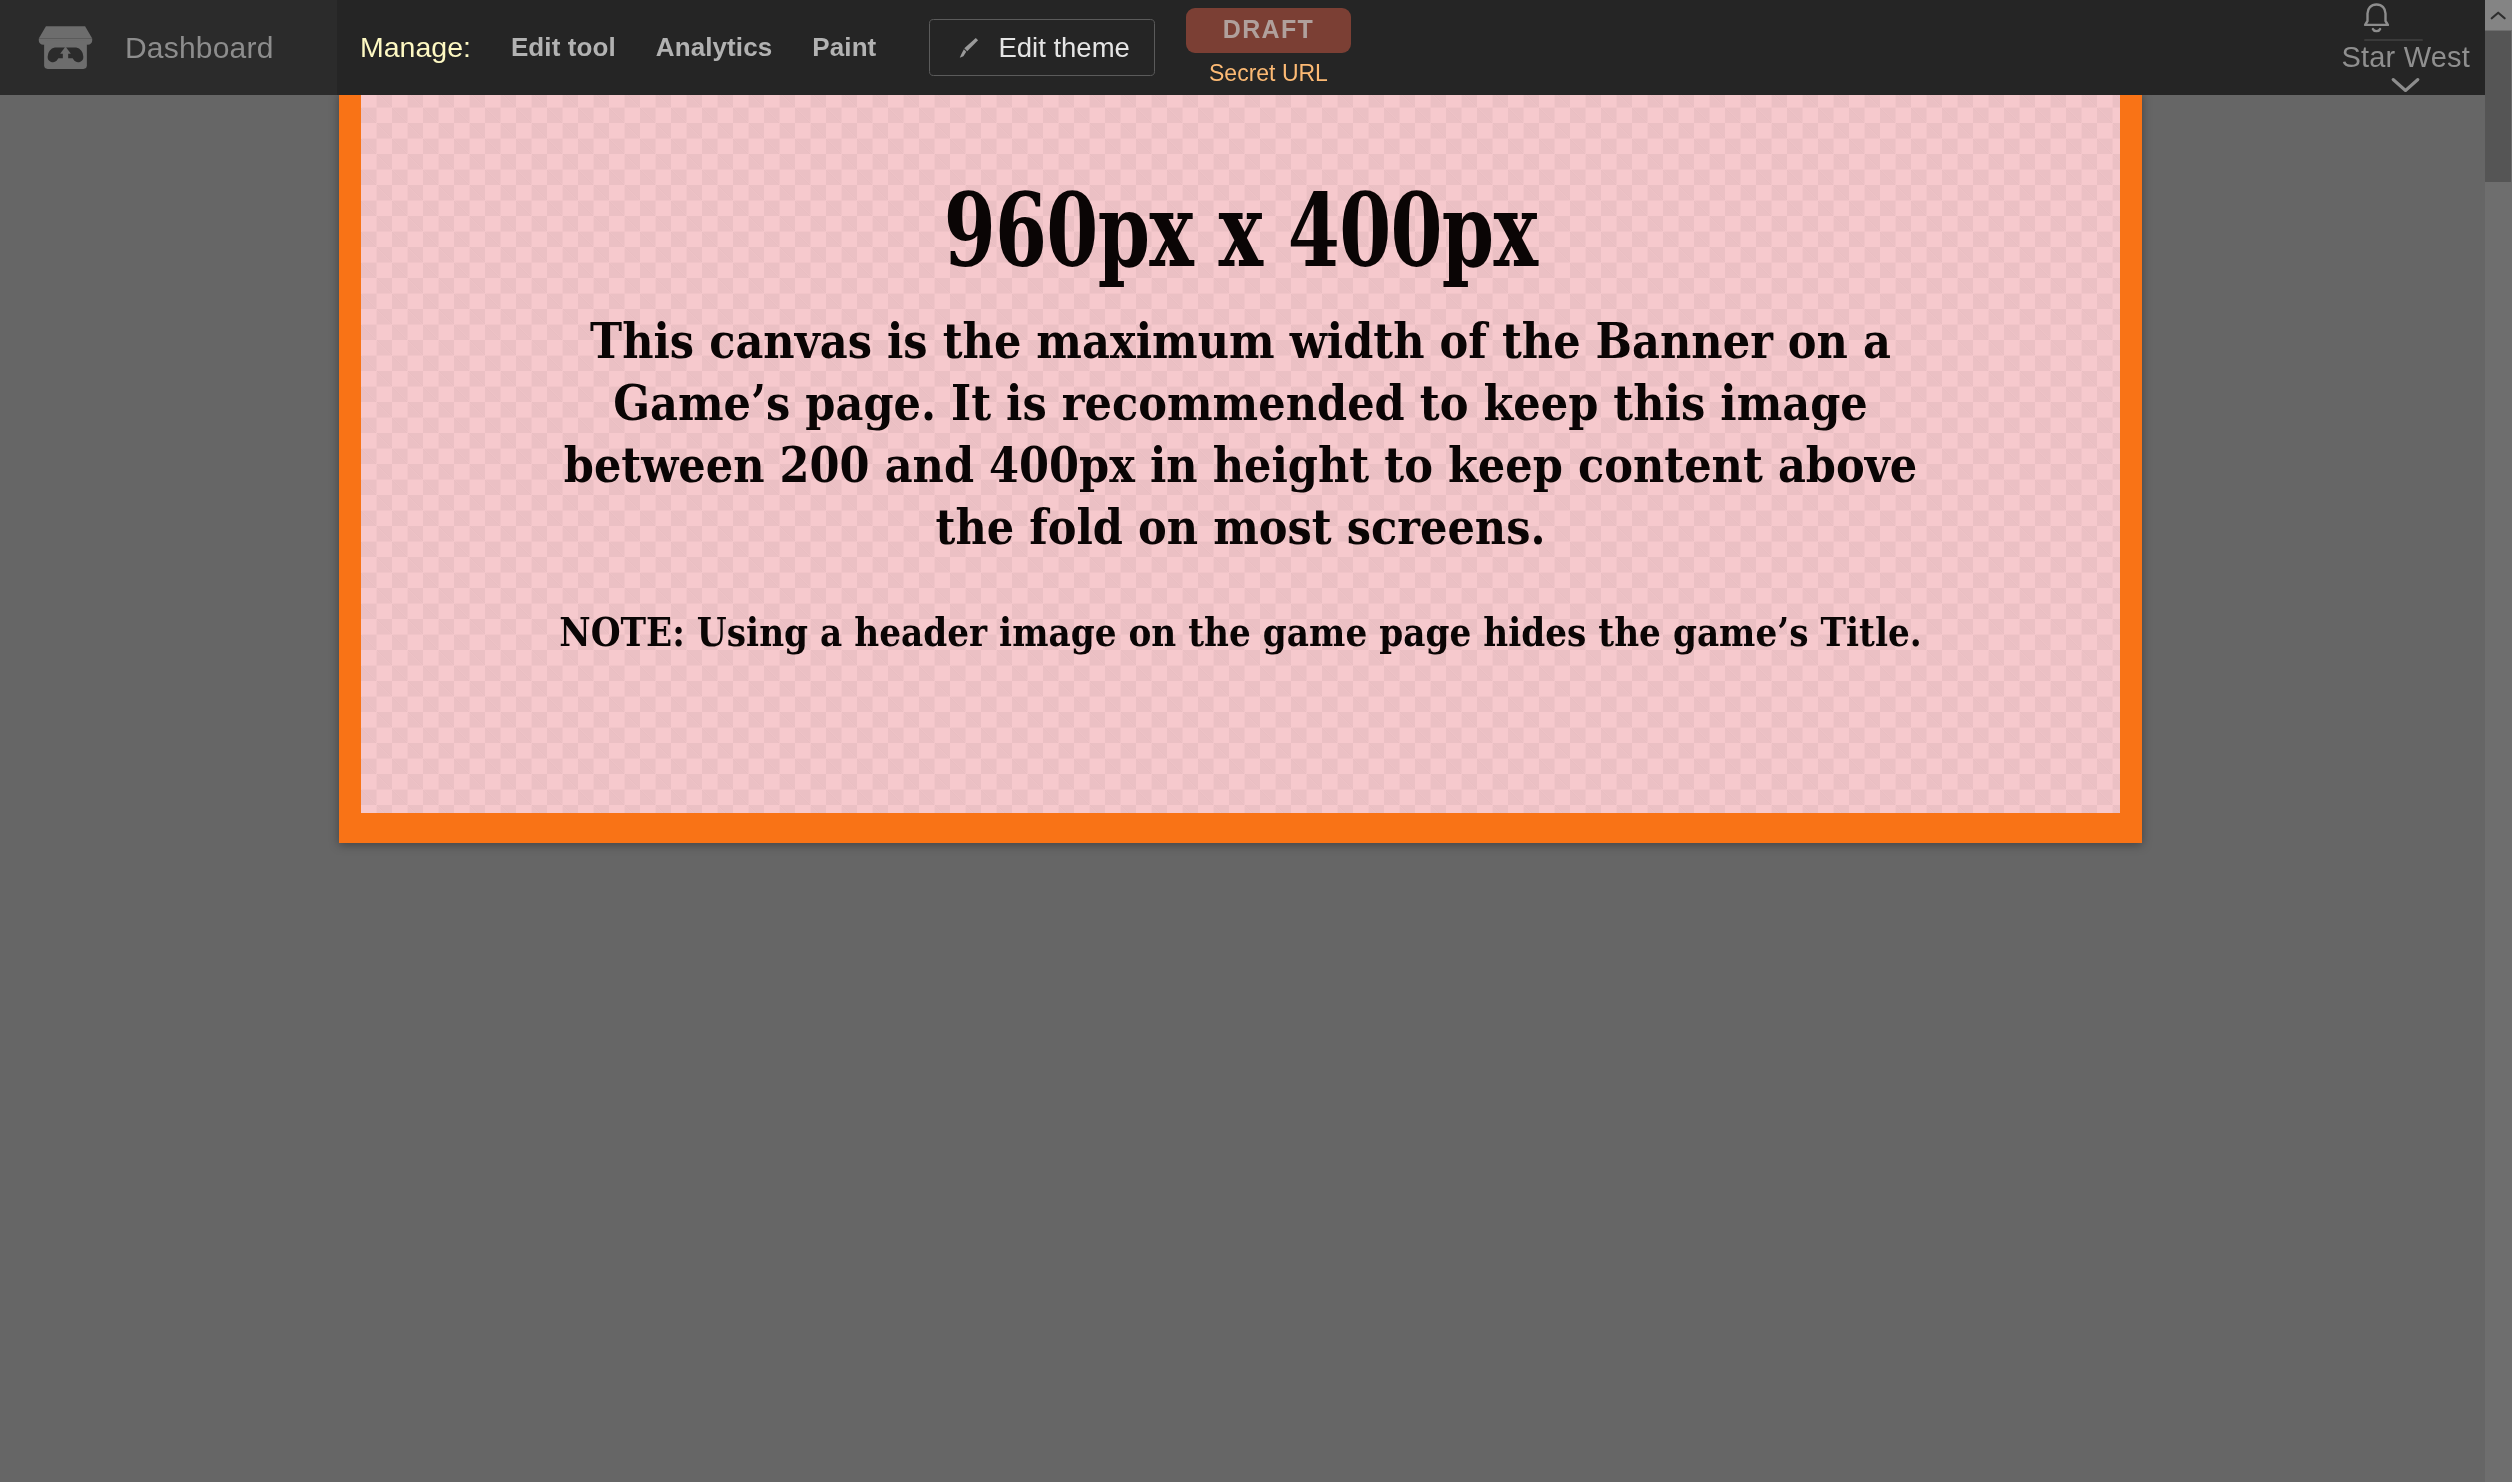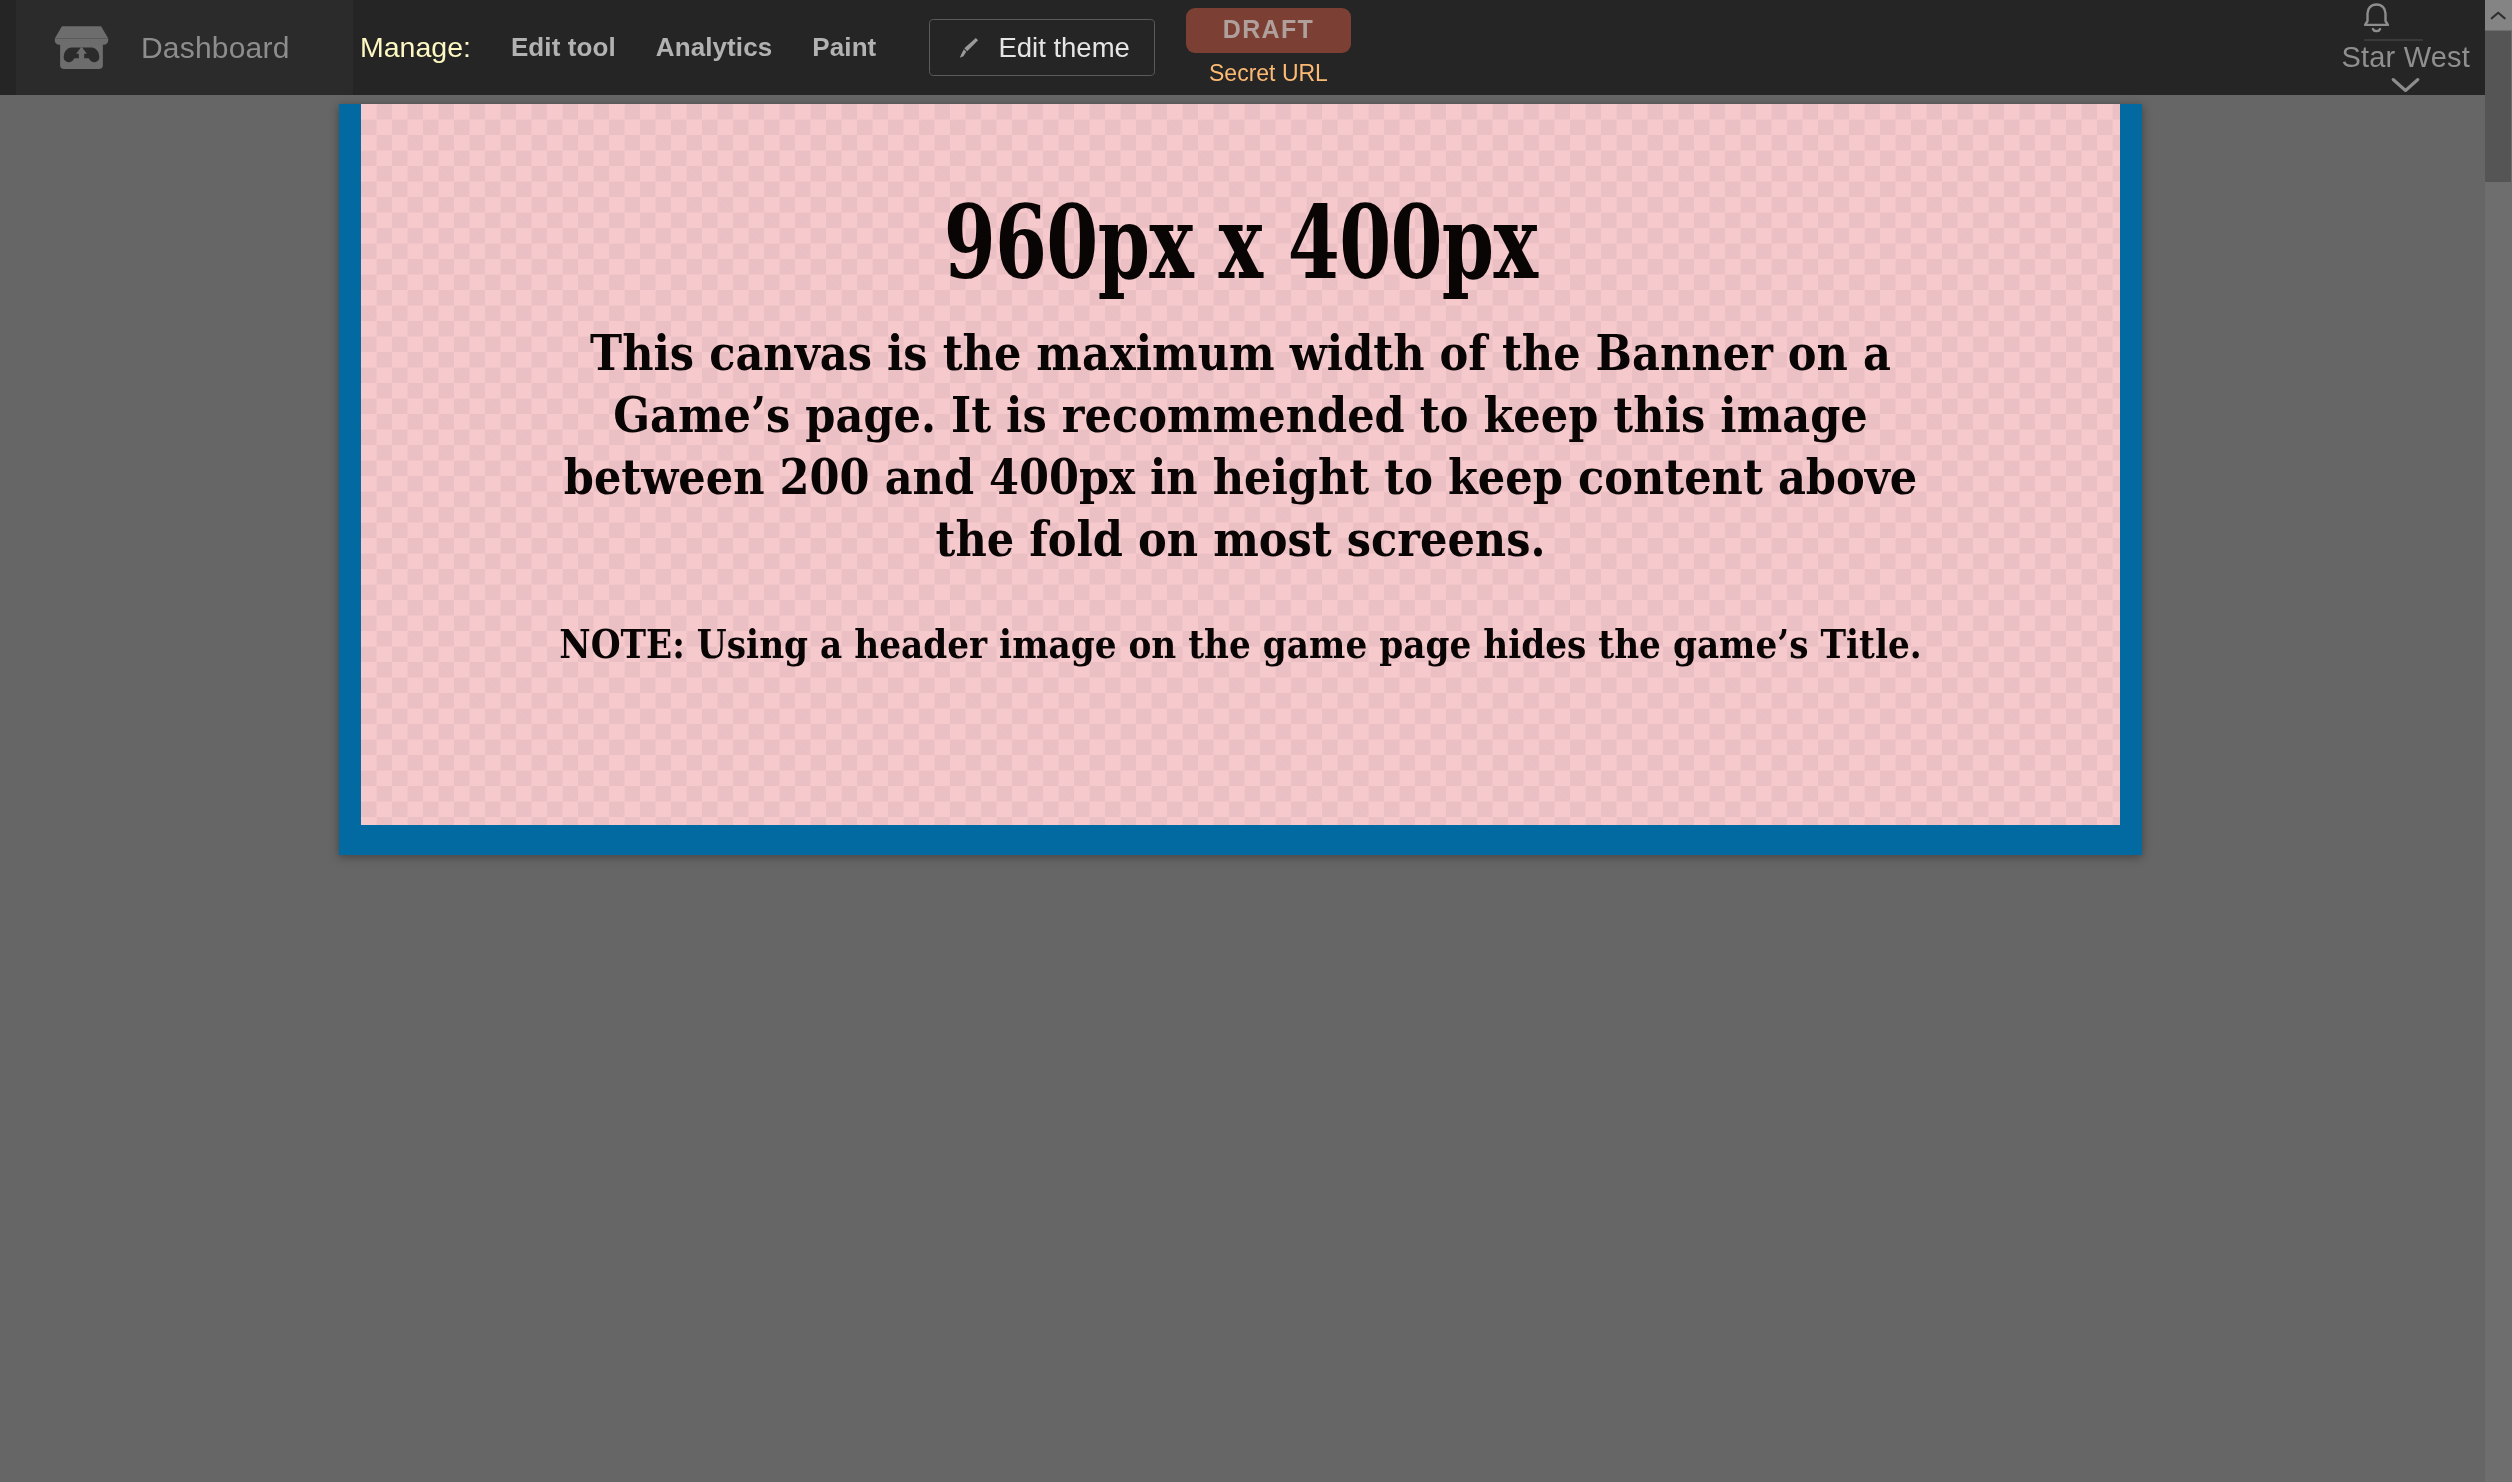--- a/index.html
+++ b/index.html
@@ -96,23 +96,23 @@
   .overlay {
     position: absolute;
     left: 0; top: 95px;
     width: 2512px; height: 1387px;
     background: #666666;
   }
 
   
   .modal {
     position: absolute;
-    left: 339px; top: 104px;
+    left: 339px; top: 92px;
     width: 1803px; height: 751px;
-    background: #0369a1;
+    background: #f97316;
     box-shadow: 0 1.8px 9.2px rgba(0,0,0,.35);
   }
   .modal-pad {
     position: absolute;
     left: 22px; top: 0px;
     width: 1759px; height: 721px;
     background: #ffffff;
   }
   .banner-img {
     position: absolute;
@@ -156,21 +156,21 @@
 
   
   .topbar {
     position: absolute;
     left: 0; top: 0;
     width: 2512px; height: 95px;
     background: #252525;
     z-index: 40;
   }
   .nav-left {
-    position: absolute; left: 16px; top: 0;
+    position: absolute; left: 0; top: 0;
     height: 95px; width: 337px;
     background: #2b2b2b;
     display: flex; align-items: center;
   }
   .logo-box {
     width: 61px; height: 61px;
     margin-left: 35px;
     display: flex; align-items: center; justify-content: center;
   }
   .dash-label {

